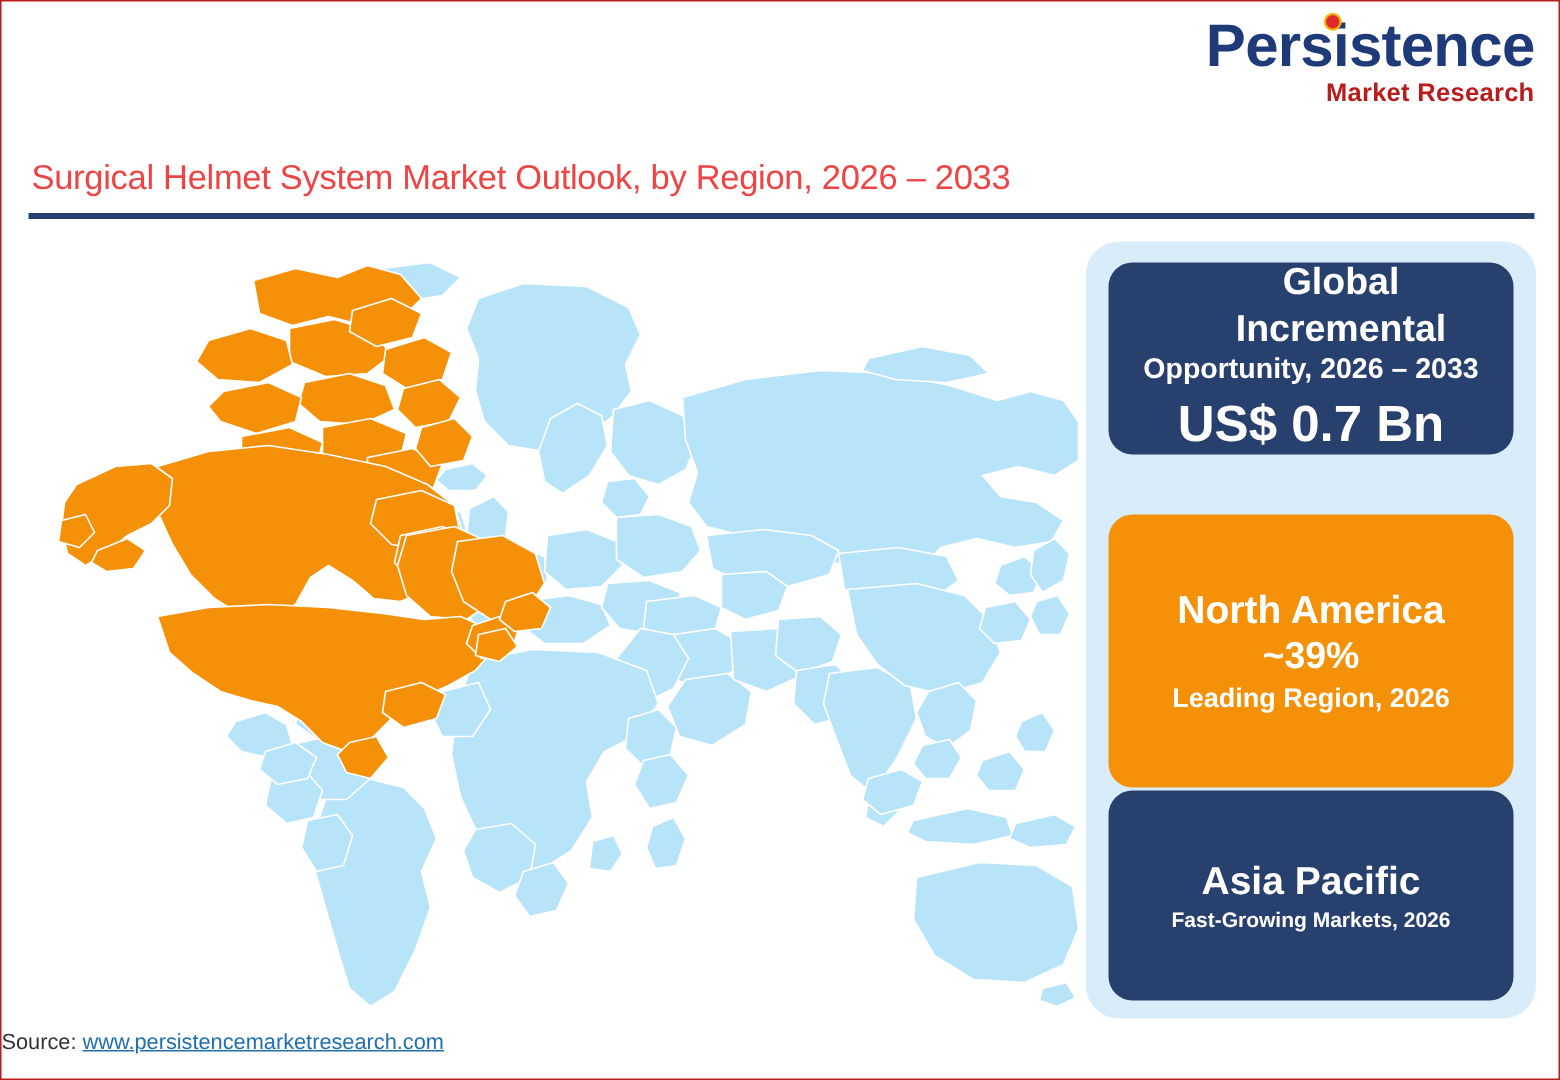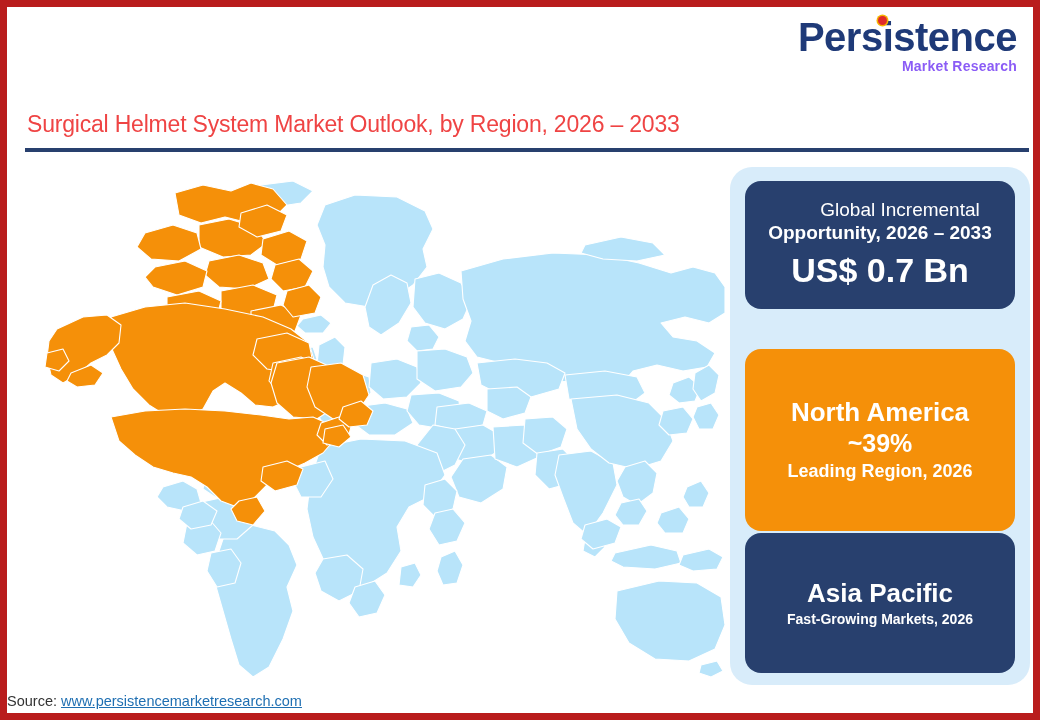--- a/index.html
+++ b/index.html
@@ -6,21 +6,21 @@
   html, body {
     width: 1040px; height: 720px;
     background: #ffffff;
     font-family: "Liberation Sans", sans-serif;
     overflow: hidden;
   }
   .frame {
     position: relative;
     width: 1040px; height: 720px;
     background: #ffffff;
-    border: 7px solid #b91c1c;
+    border: 1px solid #b91c1c;
     overflow: hidden;
   }
 
   
   .logo {
     position: absolute;
     right: 16px; top: 10px;
     text-align: right;
     line-height: 1;
     user-select: none;
@@ -36,23 +36,23 @@
   }
   .logo-dot {
     position: absolute;
     width: 9px; height: 9px;
     border-radius: 50%;
     background: #E02B2B;
     left: 80px; top: -1px;
     box-shadow: 0 0 0 1.5px #F6B400;
   }
   .logo-sub {
-    font-size: 14px;
+    font-size: 17px;
     font-weight: bold;
-    color: #8b5cf6;
+    color: #b91c1c;
     letter-spacing: 0.2px;
     margin-top: 2px;
   }
 
   
   .title {
     position: absolute;
     left: 20px; top: 104px;
     width: 1002px;
     font-size: 23px;
@@ -97,21 +97,21 @@
     justify-content: center;
     padding: 6px 10px;
   }
   .card-navy { background: #28406E; }
   .card-orange { background: #F59009; }
 
   #card-1 { top: 14px; height: 128px; }
   #card-2 { top: 182px; height: 182px; }
   #card-3 { top: 366px; height: 140px; }
 
-  .c1-l1 { font-size: 19px; font-weight: normal; line-height: 1.24; margin-left: 40px; }
+  .c1-l1 { font-size: 25px; font-weight: bold; line-height: 1.24; margin-left: 40px; }
   .c1-l2 { font-size: 19px; font-weight: bold; line-height: 1.24; text-align: right; }
   .c1-l3 { font-size: 34px; font-weight: bold; line-height: 1.3; margin-top: 3px; }
 
   .c2-l1 { font-size: 26px; font-weight: bold; line-height: 1.2; }
   .c2-l2 { font-size: 25px; font-weight: bold; line-height: 1.2; }
   .c2-l3 { font-size: 18px; font-weight: bold; line-height: 1.25; margin-top: 2px; }
 
   .c3-l1 { font-size: 26px; font-weight: bold; line-height: 1.2; }
   .c3-l2 { font-size: 14px; font-weight: bold; line-height: 1.3; }
 

